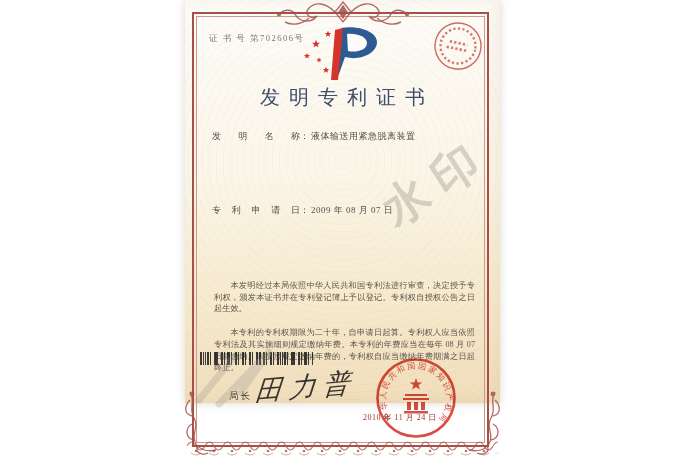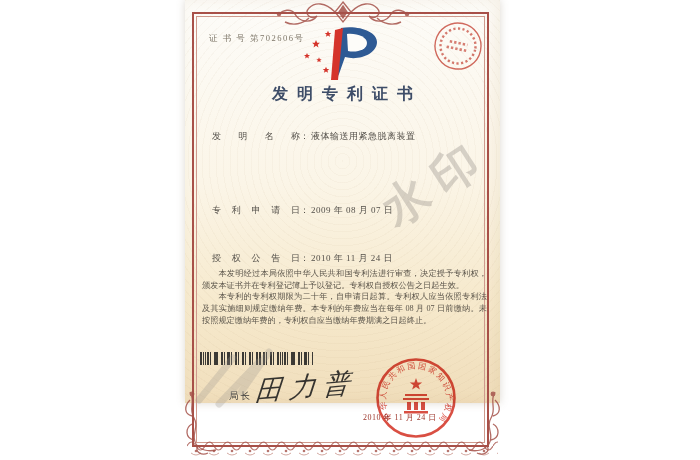--- a/index.html
+++ b/index.html
@@ -20,32 +20,32 @@
     border:2px solid #a85048;box-sizing:border-box;
   }
   .frame-inner{position:absolute;inset:2px;border:1px solid #cf9a8d;}
   .certno{
     position:absolute;left:24px;top:33px;font-size:8.5px;color:#7d7668;
     letter-spacing:1.5px;white-space:nowrap;
   }
   .logo{position:absolute;left:112px;top:26px;width:92px;height:58px;}
   .title{
     position:absolute;left:0;top:84px;width:100%;text-align:center;
-    font-size:16px;font-weight:bold;color:#3e4d68;
+    font-size:20px;font-weight:normal;color:#3e4d68;
     letter-spacing:9px;text-indent:9px;white-space:nowrap;
   }
   .field{position:absolute;left:27px;font-size:9px;color:#54504a;white-space:nowrap;}
   .flabel{display:inline-block;width:88px;text-align:justify;text-align-last:justify;vertical-align:top;}
   .fcolon{margin-right:2px;}
   .fvalue{letter-spacing:.5px;}
   .body-text{
     position:absolute;left:17px;right:13px;top:268px;
     font-size:8.2px;line-height:11.7px;color:#5b554b;text-align:justify;
   }
-  .body-text p{margin:0;text-indent:2em;}
+  .body-text p{margin:12px;text-indent:2em;}
   .barcode{
     position:absolute;left:15px;top:352px;width:113px;height:13px;
     background:
       repeating-linear-gradient(90deg,#1d1d1d 0 2px,transparent 2px 3px,#1d1d1d 3px 4px,transparent 4px 7px),
       repeating-linear-gradient(90deg,transparent 0 5px,#1d1d1d 5px 6px,transparent 6px 11px);
     opacity:.85;
   }
   .sig-role{position:absolute;left:44px;top:390px;font-size:9.5px;color:#3a3a3a;letter-spacing:2px;font-family:Liberation Mono, monospace;}
   .sig-name{
     position:absolute;left:70px;top:369px;font-size:27px;color:#1c1c1c;
@@ -152,23 +152,20 @@
     <use href="#star5" transform="translate(29,44) scale(1.1)"></use>
   </svg>
 
   <div class="title">发明专利证书</div>
 
   <div class="field" style="top:130px">
     <span class="flabel">发明名称</span><span class="fcolon">：</span><span class="fvalue">液体输送用紧急脱离装置</span>
   </div>
   <div class="field" style="top:204px">
     <span class="flabel">专利申请日</span><span class="fcolon">：</span><span class="fvalue">2009 年 08 月 07 日</span>
-  </div>
-  <div class="field" style="top:252px">
-    <span class="flabel">授权公告日</span><span class="fcolon">：</span><span class="fvalue">2010 年 11 月 24 日</span>
   </div>
 
   <div class="body-text">
     <p>本发明经过本局依照中华人民共和国专利法进行审查，决定授予专利权，颁发本证书并在专利登记簿上予以登记。专利权自授权公告之日起生效。</p>
     <p>本专利的专利权期限为二十年，自申请日起算。专利权人应当依照专利法及其实施细则规定缴纳年费。本专利的年费应当在每年 08 月 07 日前缴纳。未按照规定缴纳年费的，专利权自应当缴纳年费期满之日起终止。</p>
   </div>
 
   <div class="barcode"></div>
 
   <div class="sig-role">局长</div>

